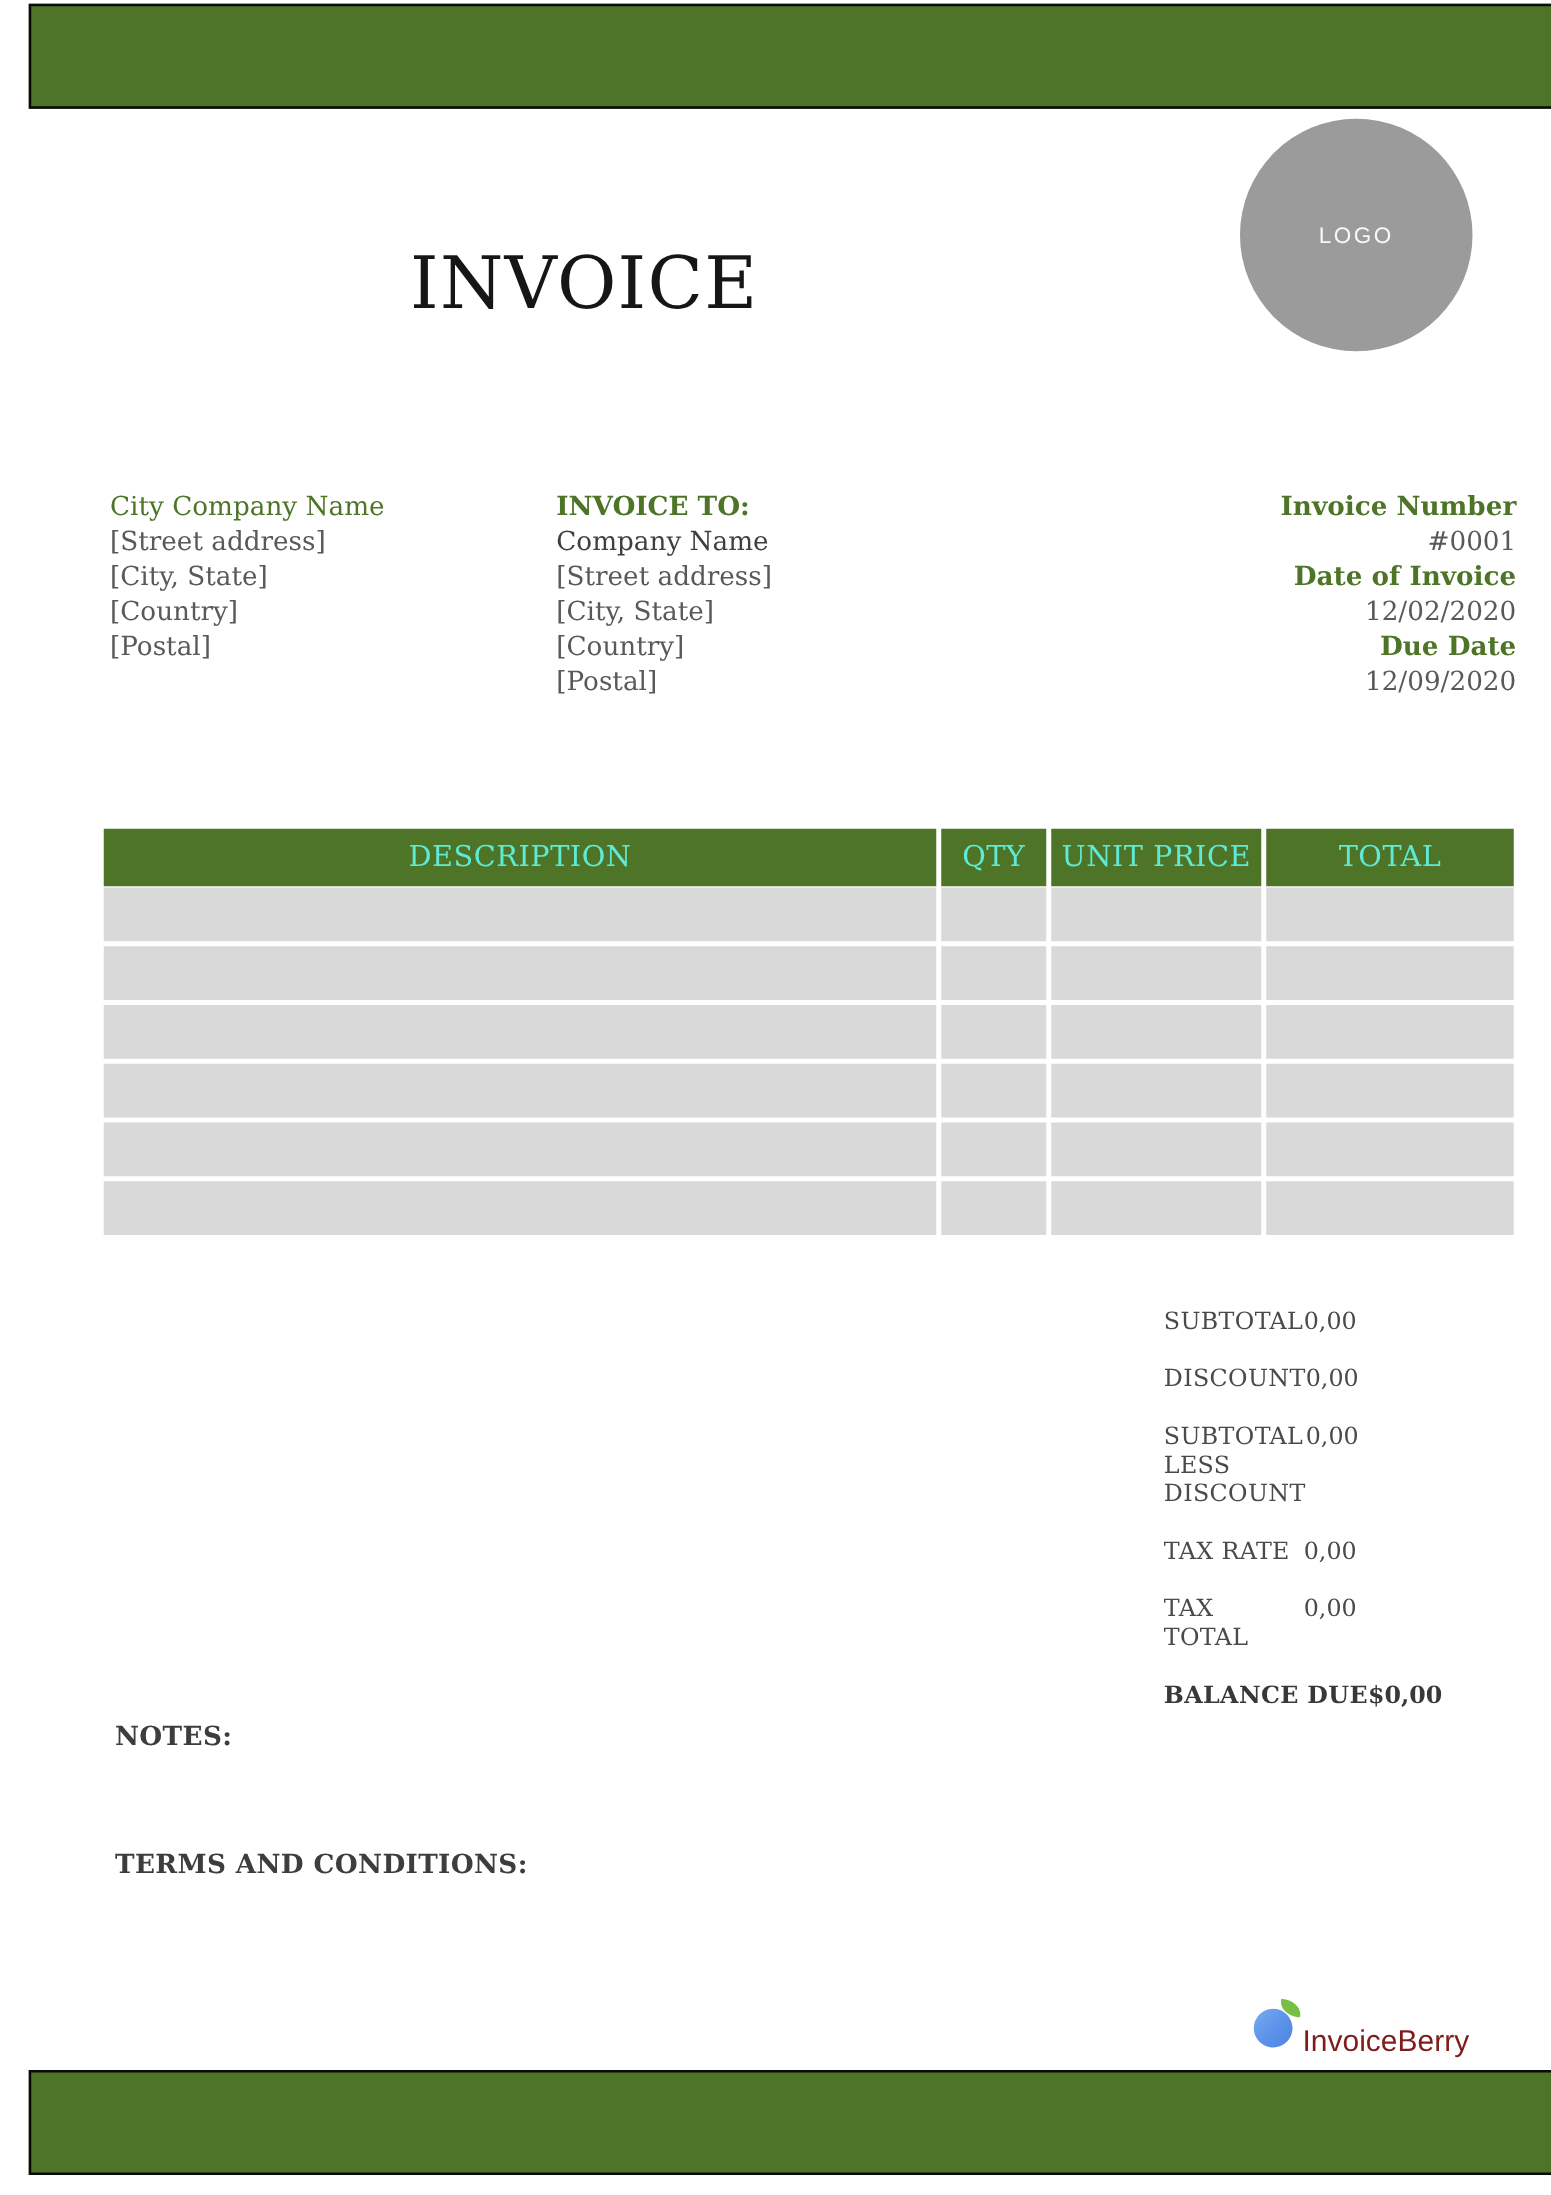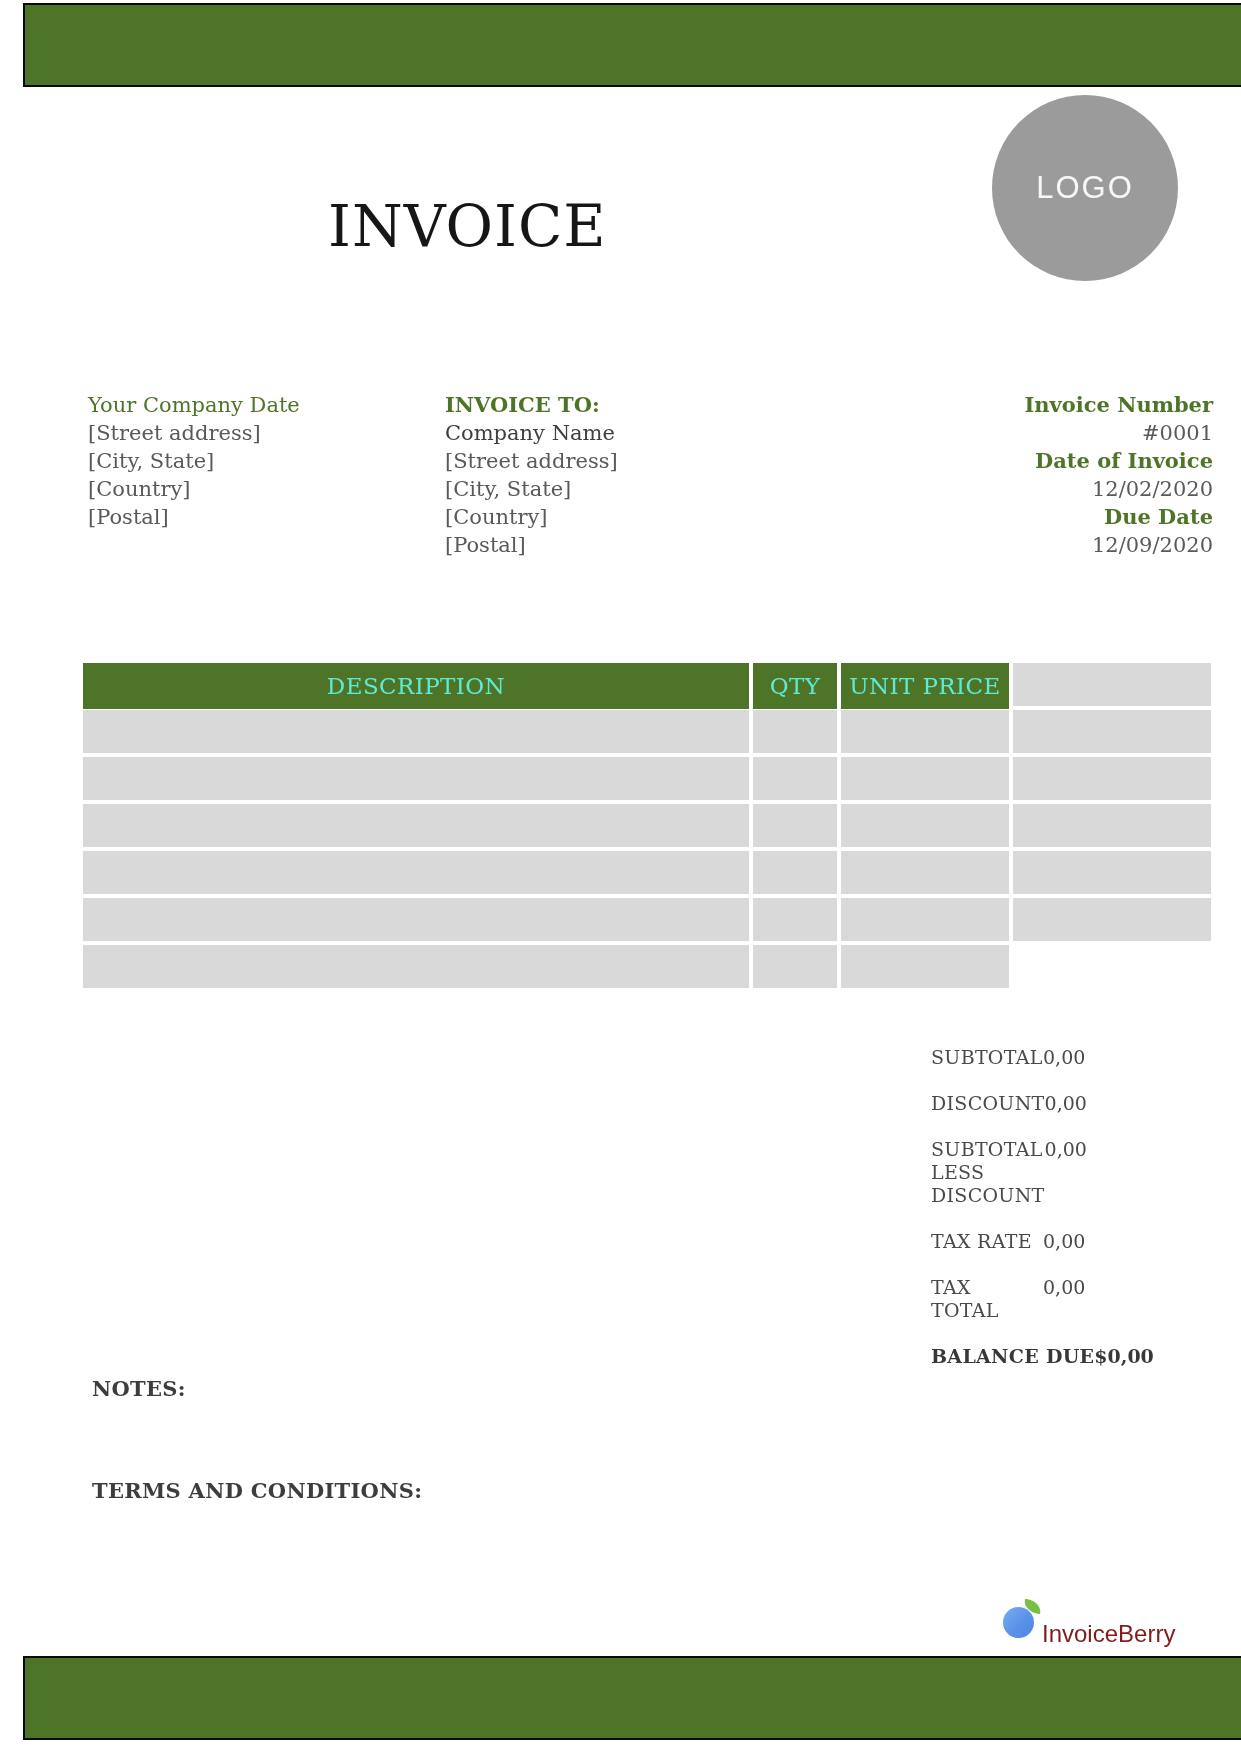--- a/index.html
+++ b/index.html
@@ -8,21 +8,21 @@
   
   .banner{position:absolute;left:3px;width:1230px;height:80px;background:#4e7527;border:2px solid #0a0a0a;}
   .banner.top{top:3px;}
   .banner.bottom{top:1656px;}
   
   .doc-title{position:absolute;left:308px;top:197px;font-size:58px;line-height:1;color:#161616;
              letter-spacing:1px;font-family:"DejaVu Serif", serif;}
   
   .logo-circle{position:absolute;left:972px;top:95px;width:186px;height:186px;border-radius:50%;
                background:#9b9b9b;display:flex;align-items:center;justify-content:center;}
-  .logo-circle span{font-family:"Liberation Sans", sans-serif;font-size:31px;color:#f7f7f7;letter-spacing:2px;}
+  .logo-circle span{font-family:"Liberation Sans", sans-serif;font-size:18px;color:#f7f7f7;letter-spacing:2px;}
   
   .addr{position:absolute;top:391px;font-size:21px;line-height:28px;color:#595959;}
   .addr .heading{color:#4e7527;}
   .addr .heading.bold{font-weight:bold;}
   .addr .dark{color:#3f3f3f;}
   .col-sender{left:68px;}
   .col-recipient{left:425px;}
   .col-meta{right:48px;text-align:right;}
   .col-meta .mlabel{color:#4e7527;font-weight:bold;}
   .col-meta .mvalue{color:#595959;}
@@ -59,21 +59,21 @@
 
   <div class="banner top"></div>
 
   <div class="doc-title">INVOICE</div>
 
   <div class="logo-circle">
     <span>LOGO</span>
   </div>
 
   <div class="addr col-sender">
-    <div class="heading">Your Company Date</div>
+    <div class="heading">City Company Name</div>
     <div>[Street address]</div>
     <div>[City, State]</div>
     <div>[Country]</div>
     <div>[Postal]</div>
   </div>
 
   <div class="addr col-recipient">
     <div class="heading bold">INVOICE TO:</div>
     <div class="dark">Company Name</div>
     <div>[Street address]</div>
@@ -88,20 +88,21 @@
     <div class="mlabel">Date of Invoice</div>
     <div class="mvalue">12/02/2020</div>
     <div class="mlabel">Due Date</div>
     <div class="mvalue">12/09/2020</div>
   </div>
 
   <div class="items" id="items-table">
     <div class="th">DESCRIPTION</div>
     <div class="th">QTY</div>
     <div class="th">UNIT PRICE</div>
+    <div class="th">TOTAL</div>
   <div class="td"></div>
       <div class="td"></div>
       <div class="td"></div>
       <div class="td"></div>
       <div class="td"></div>
       <div class="td"></div>
       <div class="td"></div>
       <div class="td"></div>
       <div class="td"></div>
       <div class="td"></div>

